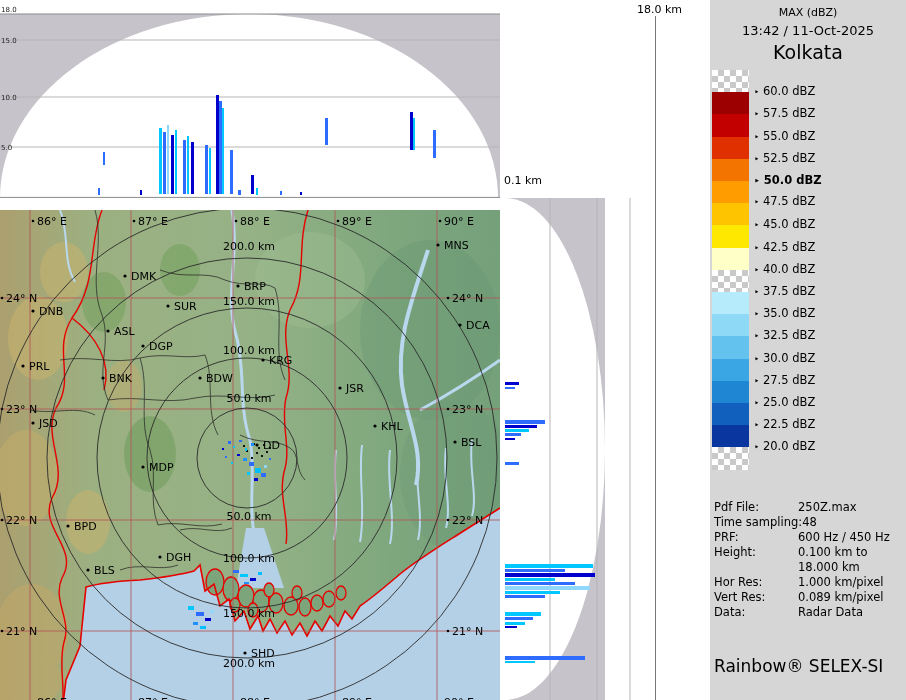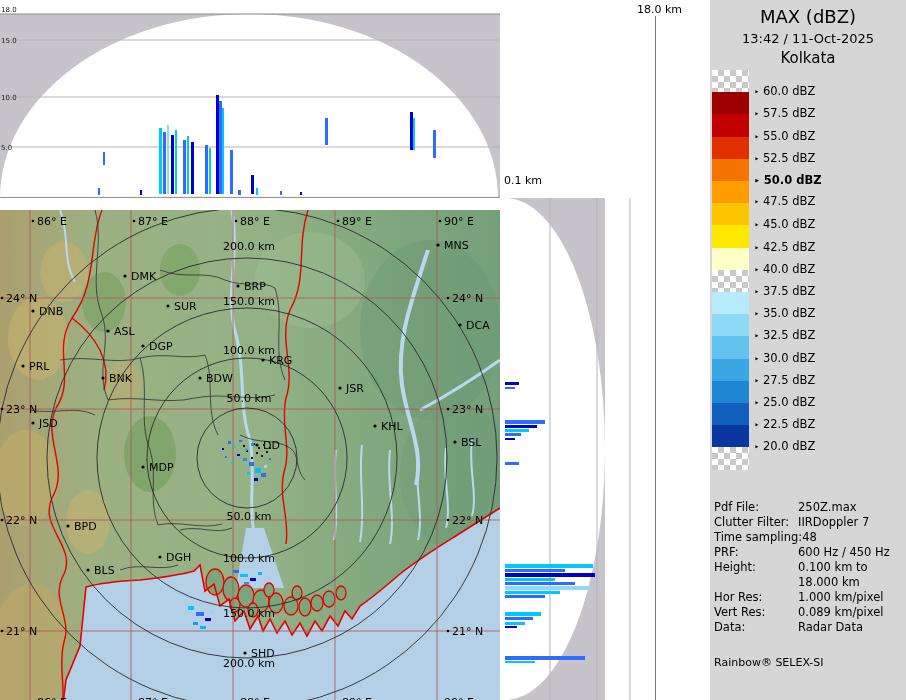--- a/index.html
+++ b/index.html
@@ -6,33 +6,33 @@
   .stage{position:relative;width:906px;height:700px;background:#ffffff;overflow:hidden;
          font-family:"DejaVu Sans",sans-serif;color:#000;}
   .top-panel{position:absolute;left:0;top:0;width:500px;height:198px;}
   .map-panel{position:absolute;left:0;top:198px;width:500px;height:502px;margin-top:12px;}
   .side-panel{position:absolute;left:505px;top:198px;width:150px;height:502px;}
   .nodata{fill:#c7c3cb;}
   .axis-min{position:absolute;left:504px;top:174px;font-size:11px;}
   .axis-max{position:absolute;left:637px;top:3px;font-size:11px;}
   .height-axis-line{position:absolute;left:655px;top:16px;width:1px;height:684px;background:#777;}
   .legend-panel{position:absolute;left:710px;top:0;width:196px;height:700px;background:#d6d6d6;}
-  .legend-title{padding-top:6px;text-align:center;font-size:18px;}
+  .legend-title{padding-top:6px;text-align:center;font-size:11px;}
   .legend-datetime{text-align:center;font-size:13px;margin-top:4px;}
-  .legend-station{text-align:center;font-size:15px;margin-top:3px;}
+  .legend-station{text-align:center;font-size:19px;margin-top:3px;}
   .colorbar{position:absolute;left:0;top:70px;width:196px;height:402px;}
   .sw{position:absolute;left:2px;width:37px;height:23px;}
   .sw.checker{background:repeating-conic-gradient(#c9c9c9 0% 25%, #ffffff 0% 50%) 0 0/12px 12px;background-color:#eee;}
   .lgl{position:absolute;left:44px;font-size:11.5px;white-space:nowrap;}
   .tick{font-size:9px;}
   .info{position:absolute;left:4px;top:500px;width:190px;font-size:11.5px;}
   .info-row{display:flex;height:15px;}
   .info-label{width:84px;white-space:nowrap;}
   .info-value{flex:1;white-space:nowrap;}
-  .footer{position:absolute;left:4px;top:656px;font-size:11px;}
+  .footer{position:absolute;left:4px;top:656px;font-size:17px;}
   #map-svg text,#top-svg text,#side-svg text{font-family:"DejaVu Sans",sans-serif;font-size:11px;fill:#000;}
   #top-svg text.htick{font-size:7px;fill:#222;}
 </style>
 </head>
 <body>
 
 <div class="stage">
 
   <div class="top-panel">
     <svg id="top-svg" width="500" height="198" viewBox="0 0 500 198">
@@ -376,24 +376,20 @@
         <div class="lgl" style="top: 325px;"><span class="tick">‣</span> 25.0 dBZ</div>
         <div class="lgl" style="top: 347.2px;"><span class="tick">‣</span> 22.5 dBZ</div>
         <div class="lgl" style="top: 369.4px;"><span class="tick">‣</span> 20.0 dBZ</div>
       </div>
     <div class="info" id="info-block">
         <div class="info-row">
           <span class="info-label">Pdf File:</span>
           <span class="info-value">250Z.max</span>
         </div>
         <div class="info-row">
-          <span class="info-label">Clutter Filter:</span>
-          <span class="info-value">IIRDoppler 7</span>
-        </div>
-        <div class="info-row">
           <span class="info-label">Time sampling:48</span>
           <span class="info-value"></span>
         </div>
         <div class="info-row">
           <span class="info-label">PRF:</span>
           <span class="info-value">600 Hz / 450 Hz</span>
         </div>
         <div class="info-row">
           <span class="info-label">Height:</span>
           <span class="info-value">0.100 km to</span>

